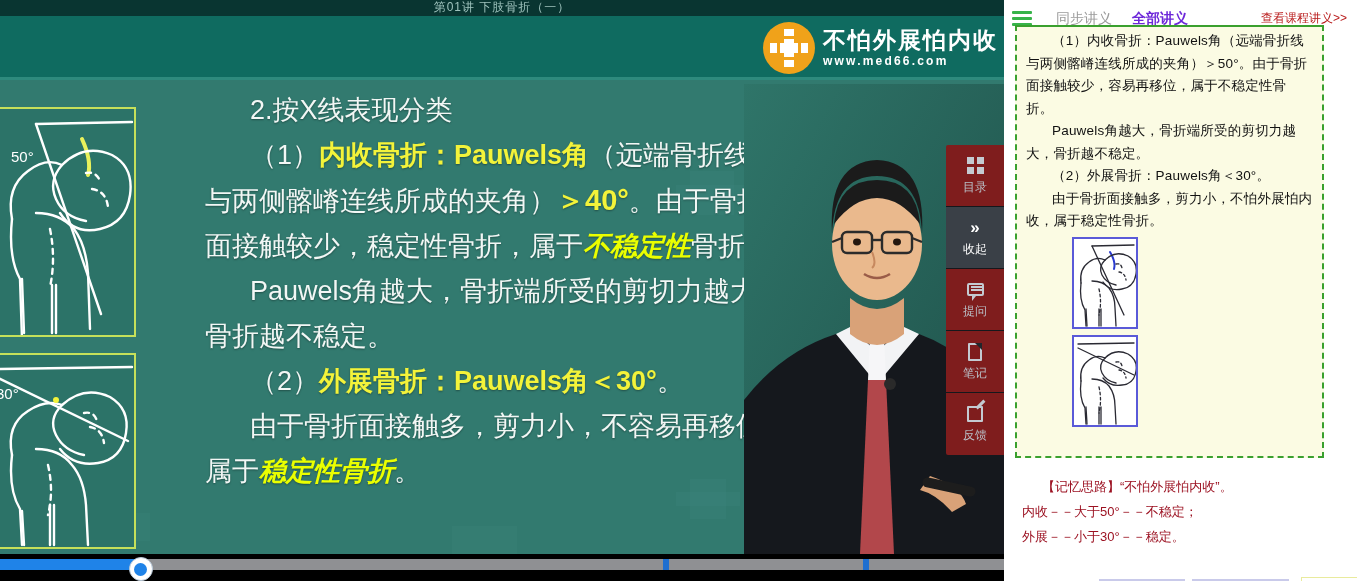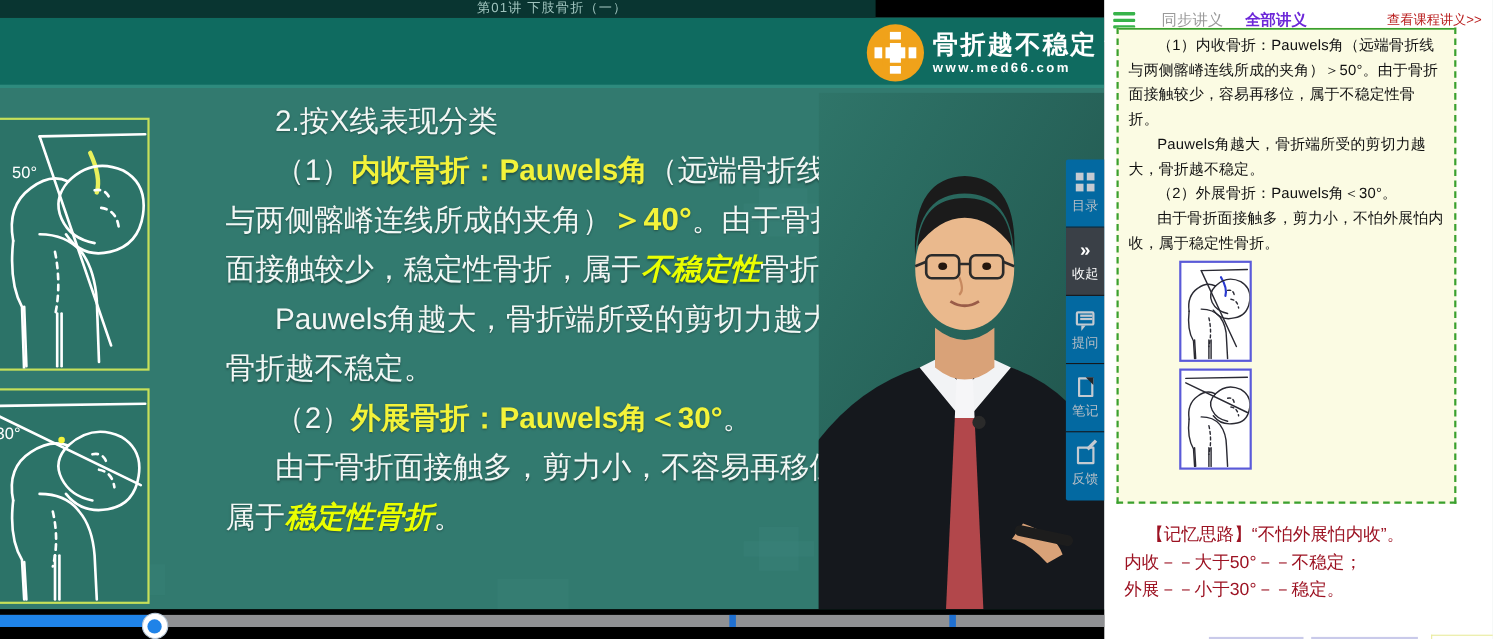--- a/index.html
+++ b/index.html
@@ -3,21 +3,21 @@
 <meta charset="utf-8">
 <style>
   * { margin:0; padding:0; box-sizing:border-box; }
   html,body { width:1357px; height:581px; overflow:hidden; background:#fff;
     font-family:"Liberation Sans","DejaVu Sans",sans-serif; }
   .app { position:relative; width:1357px; height:581px; display:flex; }
 
   
   .player { position:relative; width:1004px; height:581px; background:#000; overflow:hidden; }
 
-  .player-topbar { position:absolute; left:0; top:0; width:796px; height:16px;
+  .player-topbar { position:absolute; left:0; top:0; width:1004px; height:16px;
     background:#093531; z-index:6; }
   .player-title { position:absolute; left:0; top:-1px; width:1004px; text-align:center;
     color:#9fc3bd; font-size:12px; line-height:17px; letter-spacing:1px; }
 
   .stage { position:absolute; left:0; top:16px; width:1004px; height:538px;
     background:#327a6f; overflow:hidden; }
 
   
   .cross { position:absolute; background:#3d857a; opacity:.75; }
 
@@ -47,22 +47,22 @@
   .ln.i0 { padding-left:205px; }
   .ln .hl { color:#f3f33a; font-weight:bold; }
   .ln .hlw { color:#eaff00; font-weight:bold;font-style:italic; }
   .ln .big { font-size:29px; }
 
   
   .fig { position:absolute; left:-6px; border:2px solid #c6e05a; background:#2c7368; }
   .fig svg { display:block; }
 
   
-  .vtools { position:absolute; right:0; top:145px; width:35px; z-index:7;
-    background:#0369a1; border-radius:2px 0 0 2px; overflow:hidden; }
+  .vtools { position:absolute; right:0; top:145px; width:58px; z-index:7;
+    background:#7f1d1d; border-radius:2px 0 0 2px; overflow:hidden; }
   .vtool { height:62px; display:flex; flex-direction:column; align-items:center;
     justify-content:center; gap:3px; color:#b9bfc6; font-size:12px; cursor:pointer;
     border-bottom:1px solid #15181c; }
   .vtool.active { background:#3a4047; color:#fff; }
   .vtool .gi { width:20px; height:20px; display:flex; align-items:center; justify-content:center; }
   .grid-ic { display:grid; grid-template-columns:7px 7px; grid-template-rows:7px 7px; gap:3px; }
   .grid-ic span { background:#c4cad1; display:block; }
   .chev { font-size:17px; font-weight:bold; line-height:1; }
   .bub { width:17px; height:13px; border:2px solid #c4cad1; border-radius:2px; position:relative; }
   .bub::after { content:""; position:absolute; left:3px; top:11px; border-left:4px solid #c4cad1;
@@ -105,21 +105,21 @@
     background:#fbfbe3; border:2px dashed #3aa02e; border-top:2px solid #3aa02e; }
   .cream-in { padding:3px 9px 0 9px; }
   .ctext { font-size:13.5px; line-height:22.5px; color:#111; letter-spacing:.2px; }
   .indent { text-indent:26px; }
 
   .figwrap { margin-top:4px; padding-left:46px; }
   .nfig { width:66px; height:92px; border:2px solid #5a5ad8; background:#fff; margin-bottom:6px; }
   .nfig svg { display:block; }
 
   .memo { position:absolute; left:18px; top:474px; width:330px; color:#9c1222;
-    font-size:16px; line-height:25px; }
+    font-size:13px; line-height:25px; }
   .memo .l1 { text-indent:20px; }
 
   .footer-stub { position:absolute; left:95px; bottom:0; width:250px; height:4px; }
   .fs1 { position:absolute; left:0; bottom:0; width:86px; height:2px; background:#c9caea; }
   .fs2 { position:absolute; left:93px; bottom:0; width:97px; height:2px; background:#c9caea; }
   .fs3 { position:absolute; left:202px; bottom:0; width:155px; height:4px;
     border:1px solid #e9eb9d; border-bottom:none; }
 </style>
 </head>
 <body>
@@ -140,21 +140,21 @@
       <div class="cross" style="left:676px;top:476px;width:64px;height:14px;opacity:.35;"></div>
       <div class="cross" style="left:95px;top:497px;width:55px;height:28px;opacity:.3;"></div>
       <div class="cross" style="left:452px;top:510px;width:65px;height:28px;opacity:.28;"></div>
 
       <div class="slide-hdr"></div>
       <div class="logo">
         <div class="logo-mark">
             <i></i>
           </div>
         <div class="logo-txt">
-          <div class="logo-cn">骨折越不稳定</div>
+          <div class="logo-cn">不怕外展怕内收</div>
           <div class="logo-url">www.med66.com</div>
         </div>
       </div>
 
       <div class="slide-body">
         <div class="ln i1">2.按X线表现分类</div>
         <div class="ln i3">
           <span>（1）</span><span class="hl">内收骨折：Pauwels角</span><span>（远端骨折线</span>
         </div>
         <div class="ln i0">

